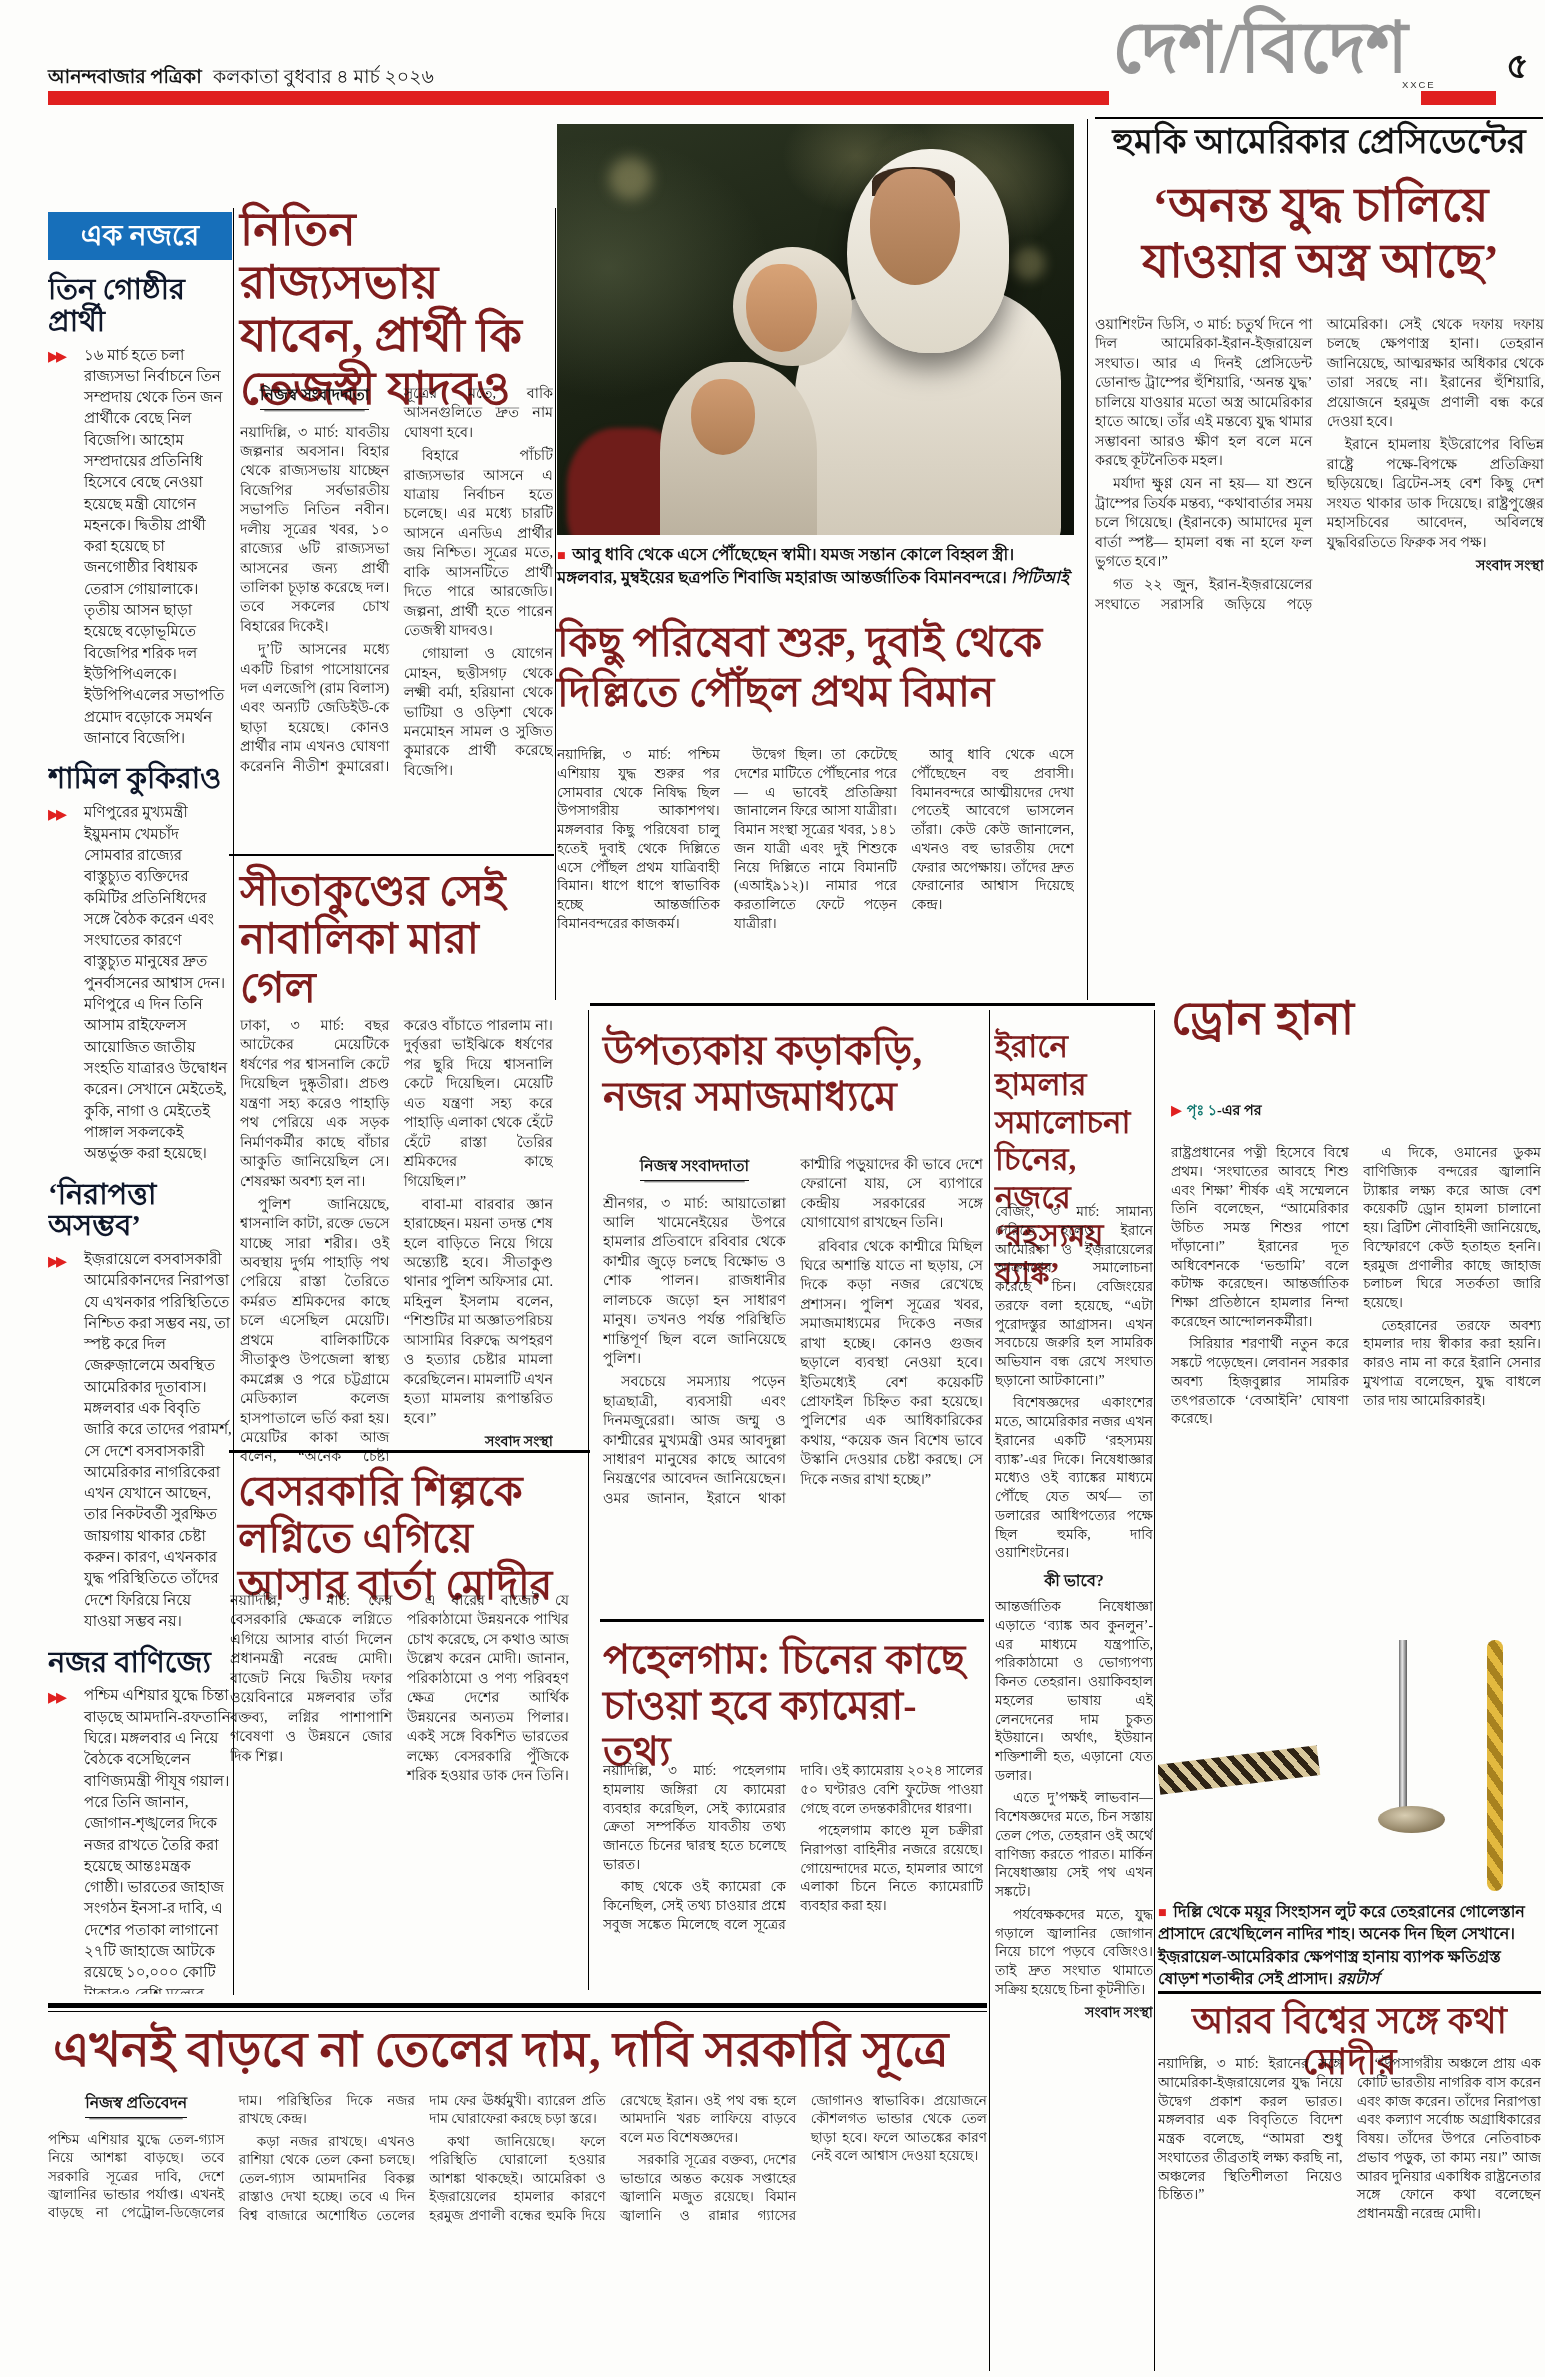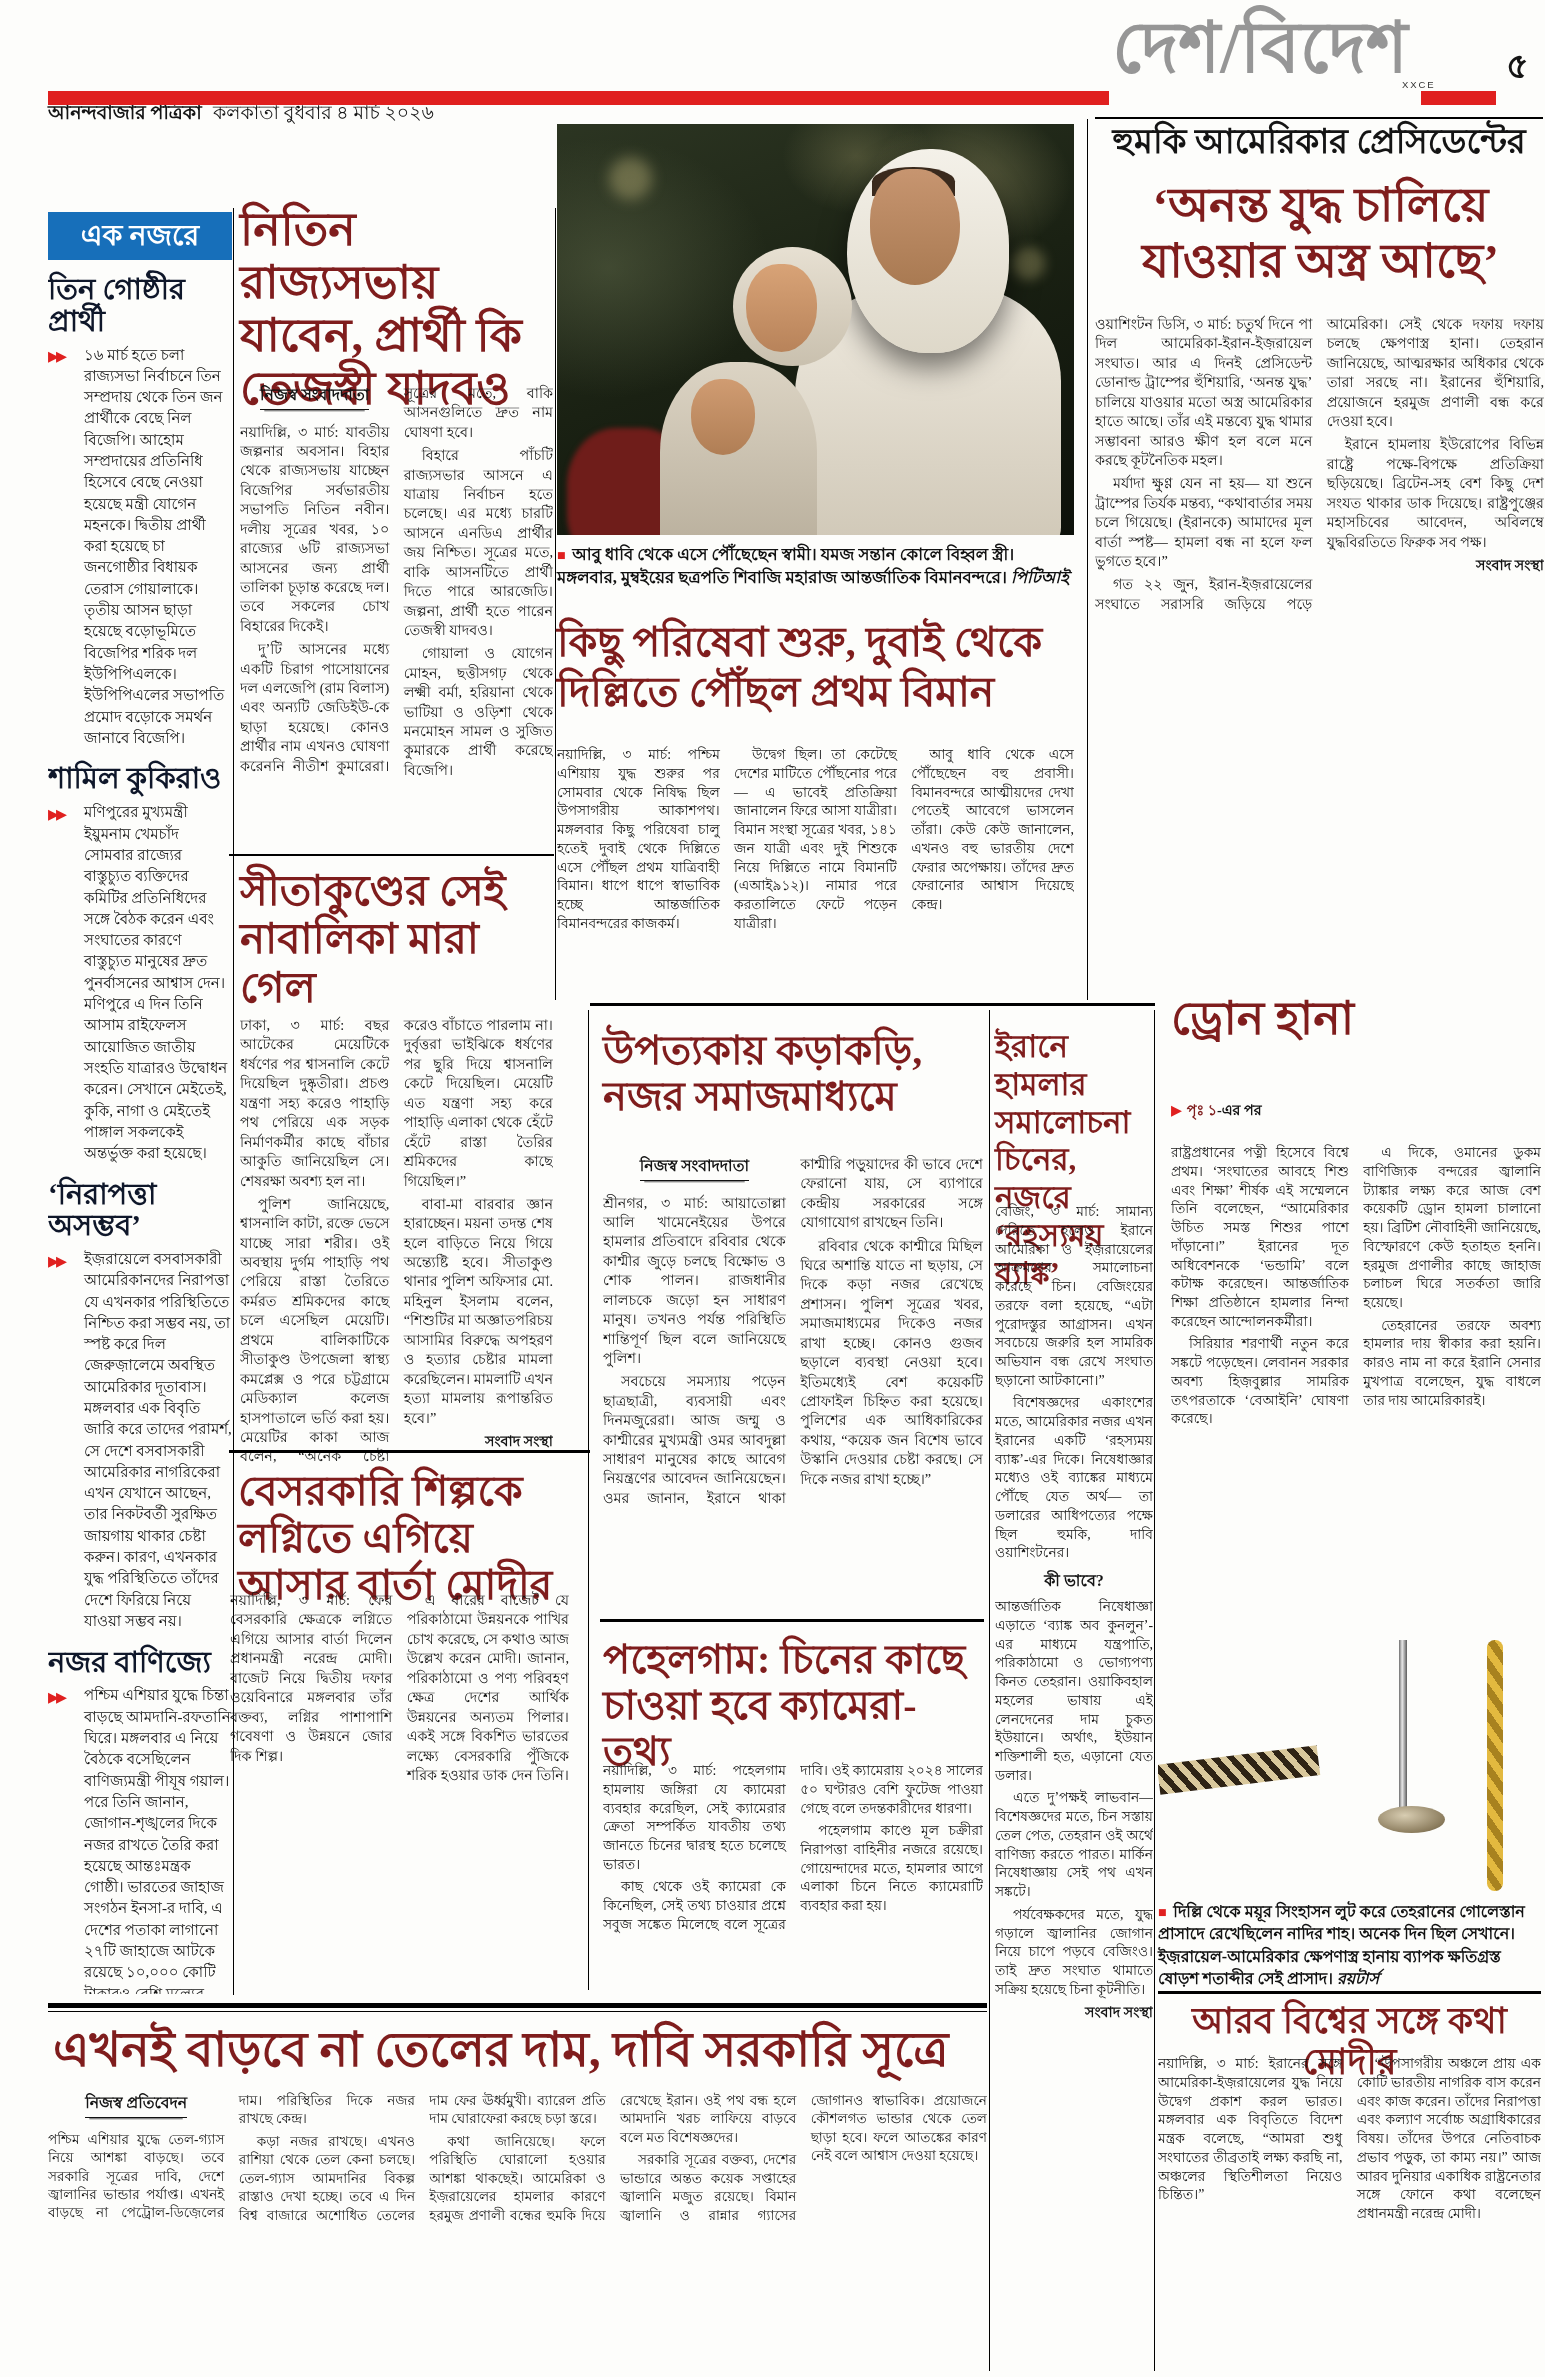--- a/index.html
+++ b/index.html
@@ -33,21 +33,21 @@
   
   .masthead{font-size:19px;}
   .masthead b{font-weight:bold;}
   .section-title{font-weight:bold;color:#969696;font-size:71px;text-align:center;line-height:1;}
   .xxce{font-size:9.5px;letter-spacing:1.9px;color:#333;font-family:"Liberation Sans",sans-serif;}
   .pageno{font-size:35px;font-weight:bold;}
   .kicker{font-weight:bold;font-size:34px;text-align:center;line-height:1.1;}
   .subhead{font-weight:bold;text-align:center;font-size:16px;margin:6.7px 0;}
   .cont-note{font-size:14.3px;font-weight:bold;}
   .cont-note .arrow{color:#e0201f;margin-right:4.8px;}
-  .cont-note .pg{color:#7f1d1d;}
+  .cont-note .pg{color:#0f766e;}
   
   .ph{overflow:hidden;position:absolute;}
   .photo-main{background:
     radial-gradient(ellipse 162px 124px at 80% 14%, rgba(228,216,150,.30), transparent 62%),
     radial-gradient(ellipse 124px 95px at 58% 8%, rgba(200,190,130,.25), transparent 60%),
     radial-gradient(ellipse 247px 200px at 10% 35%, rgba(110,120,85,.40), transparent 65%),
     linear-gradient(160deg,#2c3522 0%,#1a2113 50%,#0d110a 100%);}
   .blob{position:absolute;border-radius:50%;}
   .scarf{position:absolute;left:56%;top:6%;width:162px;height:204px;background:linear-gradient(180deg,#f4f1e9,#ded8c9);
          border-radius:52% 48% 46% 50%;box-shadow:0 14.3px 28.5px rgba(0,0,0,.5);}
@@ -77,21 +77,21 @@
   .pole-base{position:absolute;left:57.5%;top:66%;width:67px;height:27px;border-radius:50%;
     background:radial-gradient(ellipse at 40% 35%, #d8cdb2, #8b7c5d 70%, #5f5440);}
   .rope{position:absolute;left:86%;top:0;width:16px;height:100%;border-radius:7.6px;
     background:repeating-linear-gradient(55deg,#e3b93f 0 7.6px,#a8821f 7.6px 15px);}
 </style>
 </head>
 <body>
 
 <div id="paper">
 
-  <div class="abs masthead" style="left:48px;top:62px;width:713px;margin-top:36px;">
+  <div class="abs masthead" style="left:48px;top:62px;width:713px;">
     <b>আনন্দবাজার পত্রিকা</b>
     <span style="margin-left:6.7px;">কলকাতা বুধবার ৪ মার্চ ২০২৬</span>
   </div>
   <div class="abs redrule" style="left:48px;top:91px;width:1061px;height:14.3px;"></div>
   <div class="abs section-title" style="left:1103px;top:13.3px;width:314px;">দেশ/বিদেশ</div>
   <div class="abs xxce" style="left:1402px;top:79px;">XXCE</div>
   <div class="abs redrule" style="left:1421px;top:91px;width:75px;height:14.3px;"></div>
   <div class="abs pageno" style="left:1506px;top:39px;">৫</div>
 
   <div class="abs vline" style="left:233px;top:208px;height:1787px;"></div>

